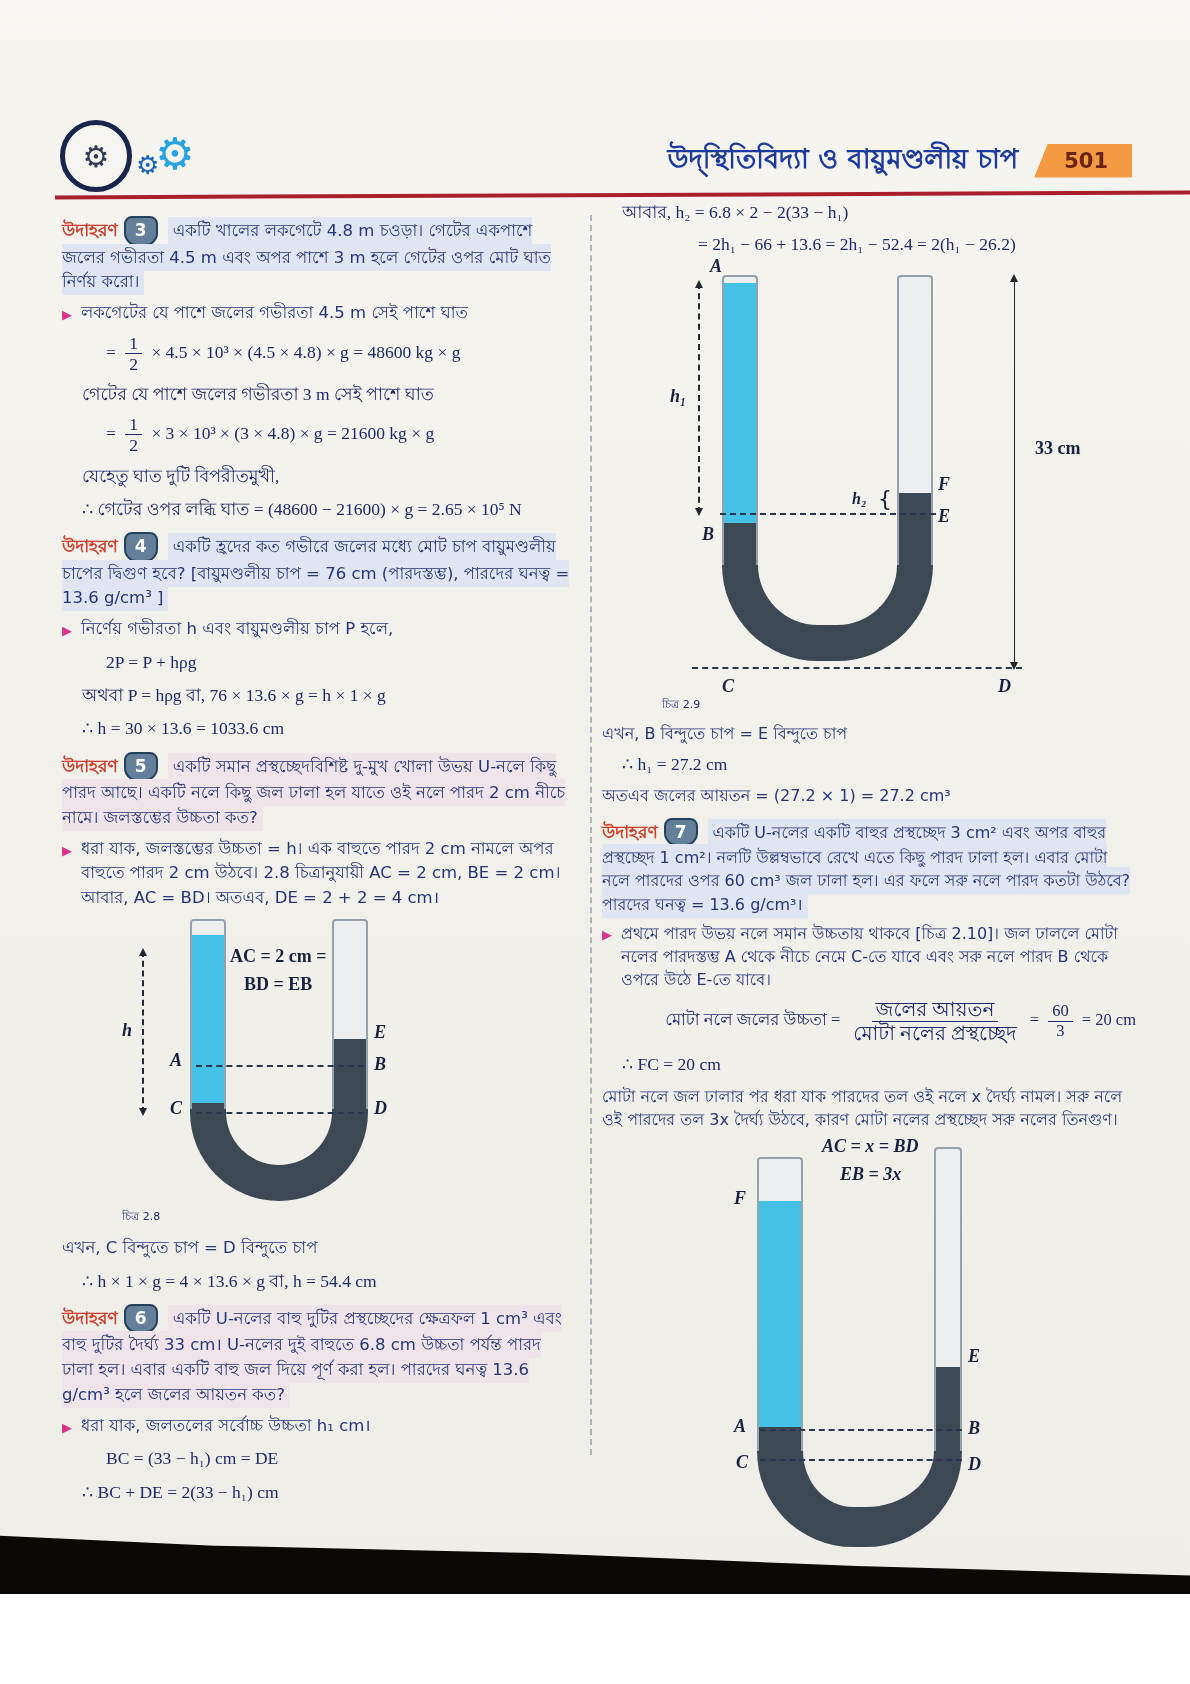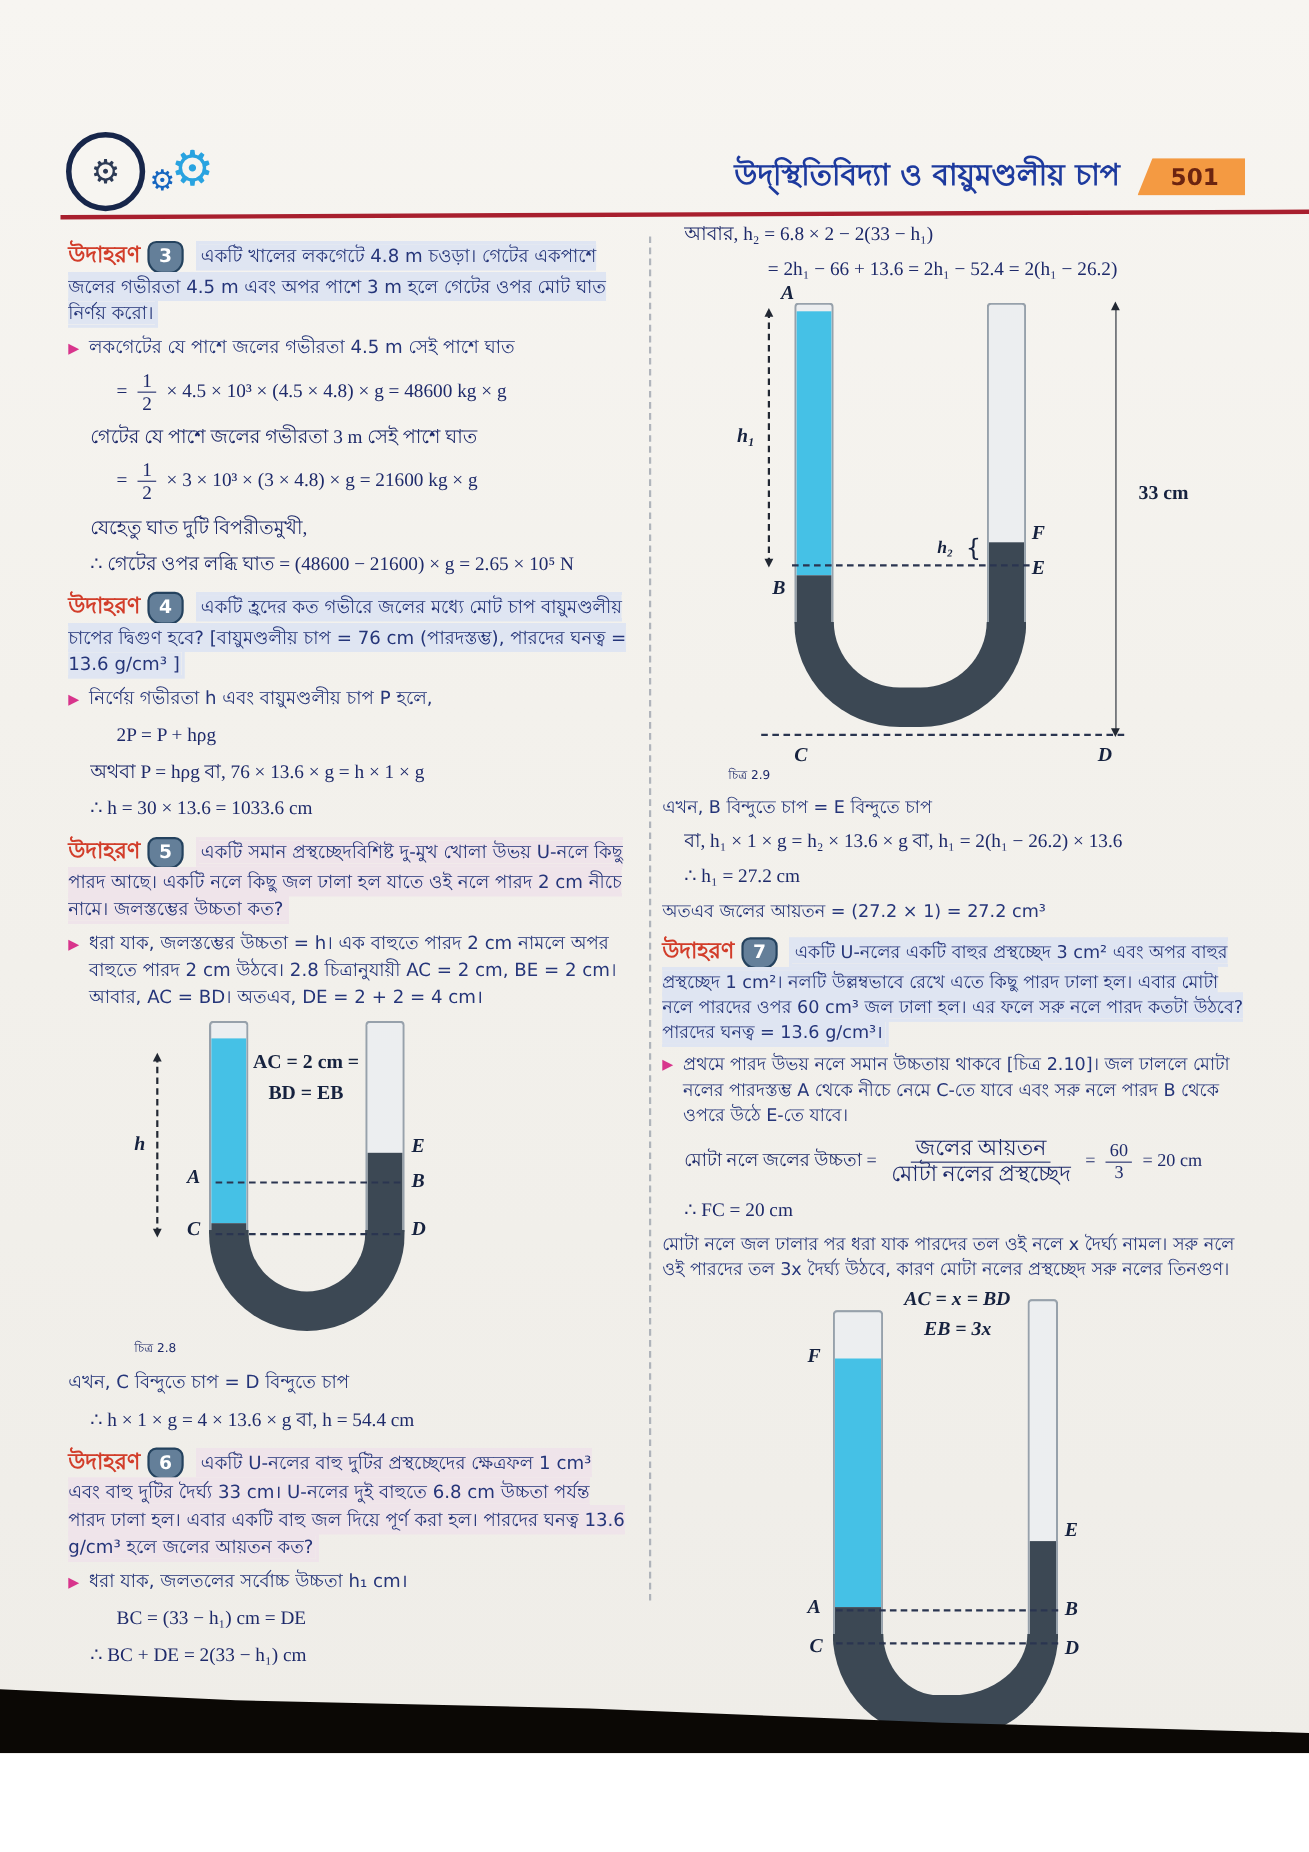--- a/index.html
+++ b/index.html
@@ -14,21 +14,21 @@
   .chapter-title{color:#1d3a9e;font-weight:bold;font-size:27px;}
   .page-badge{background:#f49a42;color:#6b2410;font-weight:bold;font-size:21px;padding:5px 24px 5px 30px;clip-path:polygon(14% 0,100% 0,100% 100%,0 100%);}
   .red-rule{position:absolute;left:55px;top:193px;width:1135px;height:4px;background:#a81f2e;transform:rotate(-0.25deg);}
   
   .col{position:absolute;color:#253579;}
   .col-left{left:62px;top:206px;width:508px;font-size:16.5px;line-height:1.5;}
   .col-right{left:602px;top:200px;width:534px;font-size:16px;line-height:1.45;}
   .divider{position:absolute;left:590px;top:215px;height:1240px;border-left:2px dashed #7a8494;opacity:.55;}
   p{margin:5px 0;}
   .problem-block{margin:10px 0 6px 0;}
-  .example-label{color:#d23d2a;font-weight:bold;font-size:20px;margin-right:6px;}
+  .example-label{color:#d23d2a;font-weight:bold;font-size:17px;margin-right:6px;}
   .example-badge{display:inline-block;background:linear-gradient(#8aa2ba,#5c7astroke 0 0) ,#647f99;background:#647f99;color:#ffffff;border:2.5px solid #24425e;border-radius:8px 8px 13px 13px;padding:0 9px;font-weight:bold;font-size:17px;margin-right:8px;}
   .hl{padding:1px 2px;}
   .hl-blue{background:#dfe5f2;box-shadow:0 0 0 3px #dfe5f2;}
   .hl-pink{background:#efe4ea;box-shadow:0 0 0 3px #efe4ea;}
   .sol{display:flex;}
   .arrow-icon{color:#d8348c;font-size:13px;margin:4px 9px 0 0;flex:0 0 auto;}
   .math{font-family:"Liberation Serif","DejaVu Serif",serif;color:#1e2a6a;font-size:17.5px;margin:7px 0 7px 44px;}
   .math.tight{margin-left:20px;}
   .frac{display:inline-flex;flex-direction:column;align-items:center;vertical-align:middle;margin:0 5px;line-height:1.15;}
   .frac .num{border-bottom:1.6px solid currentColor;padding:0 4px;}
@@ -194,34 +194,33 @@
           <span class="tri down"></span>
         </div>
       <span class="figtext" style="left:362px;top:170px;font-style:normal;margin-left:11px;">33 cm</span>
       <div class="dashline" style="left:30px;top:402px;width:330px;"></div>
       <span class="flabel" style="left:60px;top:408px;">C</span>
       <span class="flabel" style="left:336px;top:408px;">D</span>
       <div class="figcap" style="top:432px;">চিত্র 2.9</div>
     </div>
 
     <p>এখন,  B বিন্দুতে চাপ = E বিন্দুতে চাপ</p>
-    <p class="math tight">বা,    h₁ × 1 × g = h₂ × 13.6 × g বা, h₁ = 2(h₁ − 26.2) × 13.6</p>
     <p class="math tight">∴      h₁ = 27.2 cm</p>
     <p>অতএব জলের আয়তন = (27.2 × 1) = 27.2 cm³</p>
 
     <p class="problem-block">
       <span class="example-label">উদাহরণ</span><span class="example-badge">7</span>
       <span class="hl hl-blue">একটি U-নলের একটি বাহুর প্রস্থচ্ছেদ 3 cm² এবং অপর বাহুর প্রস্থচ্ছেদ 1 cm²। নলটি উল্লম্বভাবে রেখে এতে কিছু পারদ ঢালা হল। এবার মোটা নলে পারদের ওপর 60 cm³ জল ঢালা হল। এর ফলে সরু নলে পারদ কতটা উঠবে? পারদের ঘনত্ব = 13.6 g/cm³।</span>
     </p>
     <p class="sol">
         <span class="arrow-icon">▶</span>
         <span>প্রথমে পারদ উভয় নলে সমান উচ্চতায় থাকবে [চিত্র 2.10]। জল ঢাললে মোটা নলের পারদস্তম্ভ A থেকে নীচে নেমে C-তে যাবে এবং সরু নলে পারদ B থেকে ওপরে উঠে E-তে যাবে।</span>
       </p>
 
-    <p class="math tight" style="font-size:16.5px;">
+    <p class="math tight" style="font-size:16.5px;text-align:right;">
       <span>মোটা নলে জলের উচ্চতা  =</span>
       <span class="frac" style="font-size:20px;">
           <span class="num">জলের আয়তন</span>
           <span class="den">মোটা নলের প্রস্থচ্ছেদ</span>
         </span>
       <span>=</span>
       <span class="frac">
           <span class="num">60</span>
           <span class="den">3</span>
         </span>

